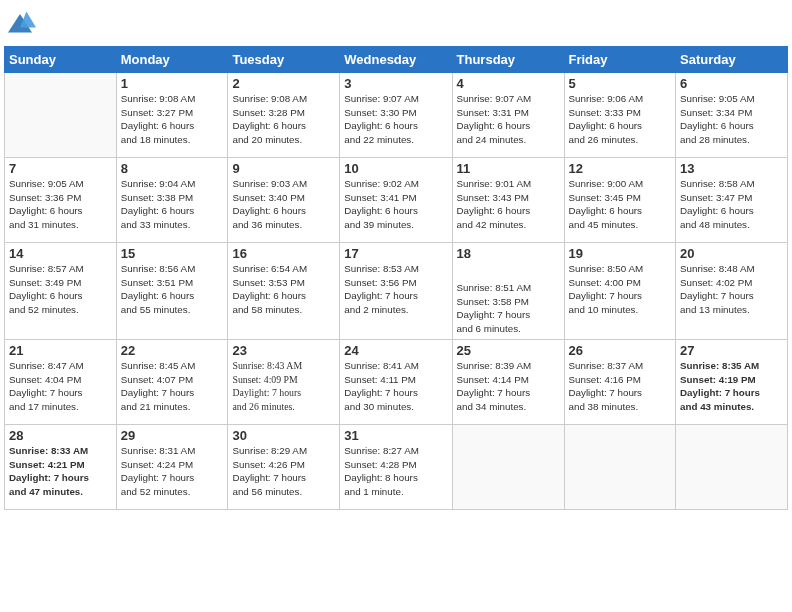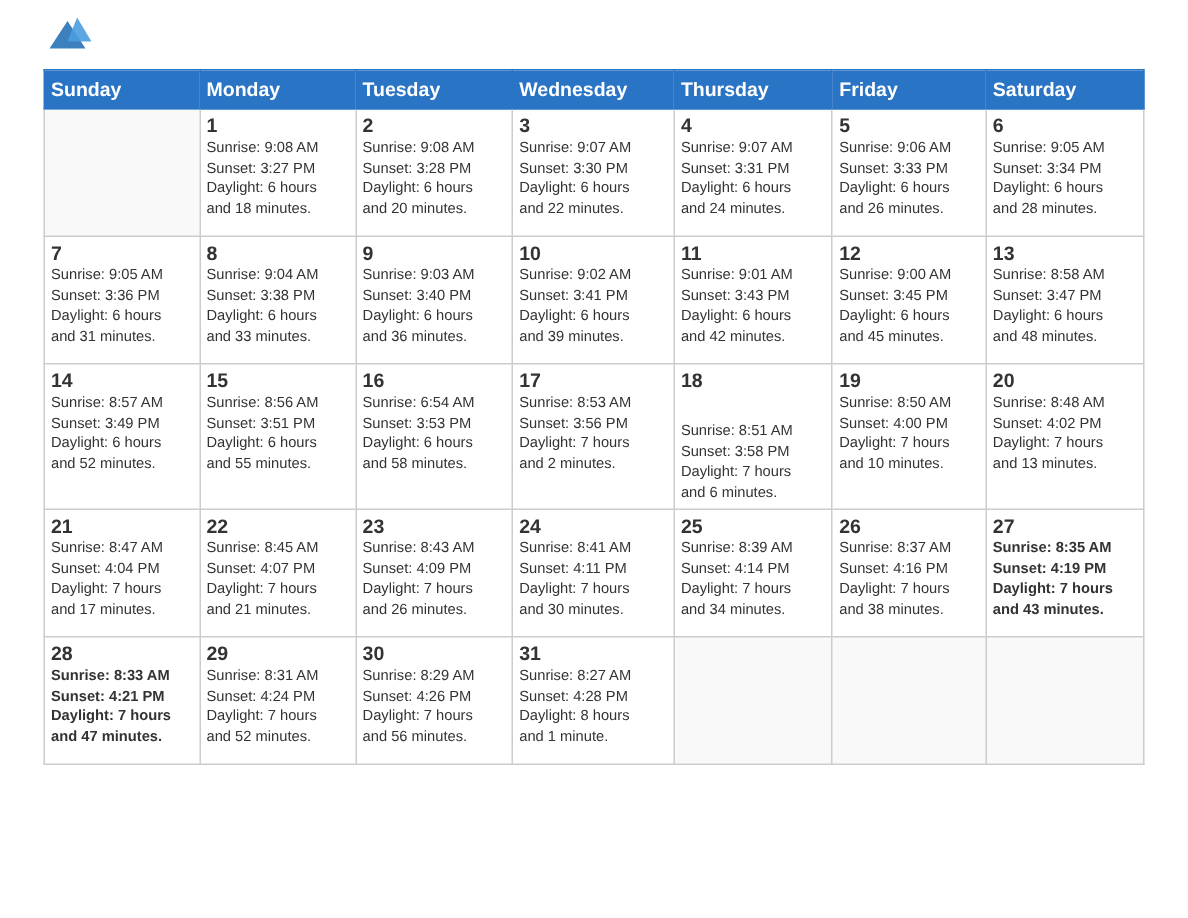--- a/index.html
+++ b/index.html
@@ -6,21 +6,21 @@
     body {
       width: 792px;
       height: 612px;
       font-family: Arial, sans-serif;
       background: #fff;
       overflow: hidden;
     }
     .page {
       width: 792px;
       height: 612px;
-      padding: 10px 29px;
+      padding: 10px 4px;
       position: relative;
     }
     .header {
       display: flex;
       justify-content: space-between;
       align-items: flex-start;
       margin-bottom: 8px;
     }
     .logo {
       display: flex;
@@ -288,21 +288,21 @@
           </td>
           <td>
             <span class="day-num">22</span>
             <div class="day-info" style="white-space: pre-line;">Sunrise: 8:45 AM
 Sunset: 4:07 PM
 Daylight: 7 hours
 and 21 minutes.</div>
           </td>
           <td>
             <span class="day-num">23</span>
-            <div class="day-info" style="white-space: pre-line;">Sunrise: 8:43 AM
+            <div class="day-info" style="white-space: pre-line; font-family: Liberation Serif, serif;">Sunrise: 8:43 AM
 Sunset: 4:09 PM
 Daylight: 7 hours
 and 26 minutes.</div>
           </td>
           <td>
             <span class="day-num">24</span>
             <div class="day-info" style="white-space: pre-line;">Sunrise: 8:41 AM
 Sunset: 4:11 PM
 Daylight: 7 hours
 and 30 minutes.</div>

